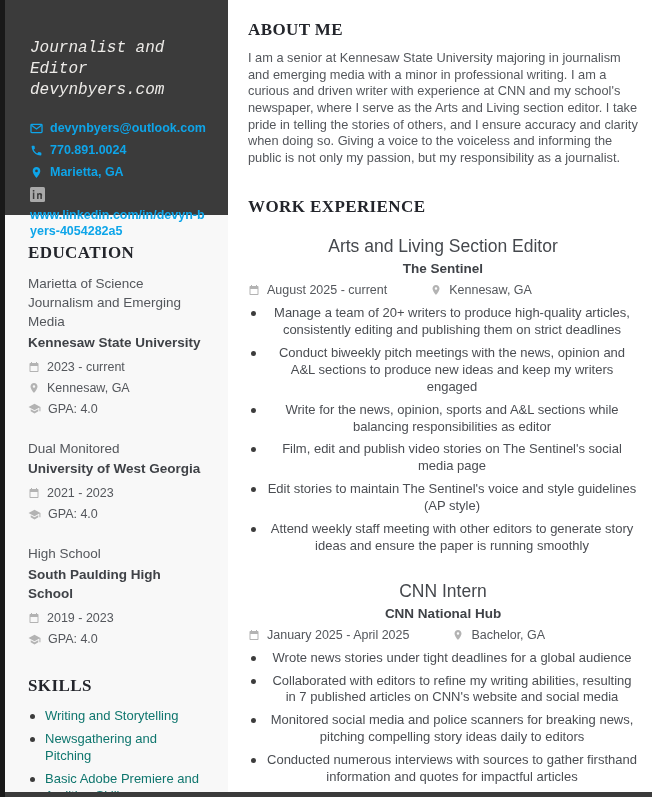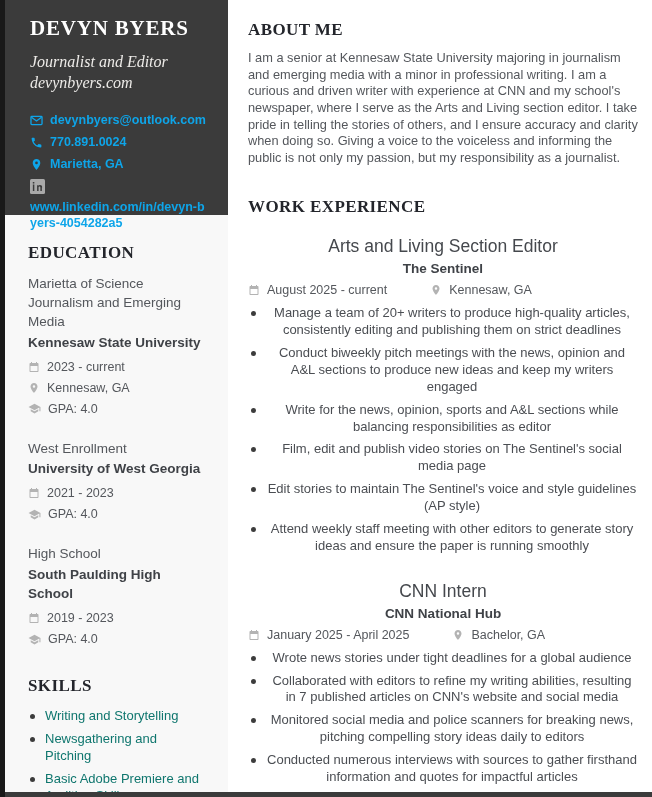--- a/index.html
+++ b/index.html
@@ -4,21 +4,21 @@
 <style>
   * { margin:0; padding:0; box-sizing:border-box; }
   html,body { width:652px; height:797px; background:#fff; font-family:"Liberation Sans", sans-serif; }
   .page { position:relative; width:652px; height:797px; background:#fff; overflow:hidden; }
   .edge-left { position:absolute; left:0; top:0; width:5px; height:797px; background:#191919; z-index:5; }
   .edge-bottom { position:absolute; left:0; bottom:0; width:652px; height:5px; background:#3b3b3b; z-index:4; }
 
   .sidebar { position:absolute; left:0; top:0; width:228px; height:797px; background:#f8f8f8; }
   .sidebar-header { background:#3b3b3b; height:215px; padding:16px 22px 0 30px; }
   .profile-name { font-family:"Liberation Serif", serif; font-weight:bold; font-size:21px; letter-spacing:.8px; color:#ffffff; }
-  .profile-sub { margin-top:10px; font-family:Liberation Serif, serif; font-style:italic; font-size:16px; line-height:1.32; color:#edebe8; }
+  .profile-sub { margin-top:22px; font-family:Liberation Mono, monospace; font-style:italic; font-size:16px; line-height:1.32; color:#edebe8; }
   .contacts { margin-top:20px; color:#0ea5e9; }
   .contact-item { display:flex; align-items:center; gap:7px; font-size:12.5px; font-weight:bold; margin-bottom:7px; line-height:1.2; }
   .contact-item svg { flex:0 0 auto; }
   .contact-linkedin { display:block; font-size:12.5px; font-weight:bold; }
   .contact-linkedin .url { display:block; margin-top:3px; word-break:break-all; line-height:1.25; }
 
   .sidebar-body { padding:28px 22px 0 28px; }
   .side-heading { font-family:"Liberation Serif", serif; font-weight:bold; font-size:17px; letter-spacing:.4px; color:#23252b; margin-bottom:12px; }
   .edu-entry { margin-bottom:24px; }
   .edu-degree { font-size:13.5px; color:#54575c; line-height:1.4; }
@@ -51,21 +51,20 @@
 </style>
 </head>
 <body>
 
 <div class="page">
   <div class="edge-left"></div>
   <div class="edge-bottom"></div>
 
   <aside class="sidebar">
     <div class="sidebar-header">
-      <div class="profile-name">DEVYN BYERS</div>
       <div class="profile-sub">
         <div>Journalist and Editor</div>
         <div>devynbyers.com</div>
       </div>
       <div class="contacts">
         <div class="contact-item">
           <svg class="icon" width="13" height="13" viewBox="0 0 16 16">
               <rect x="1.2" y="3" width="13.6" height="10" rx="1" fill="none" stroke="currentColor" stroke-width="1.6"></rect>
               <path d="M1.8 4l6.2 4.6L14.2 4" fill="none" stroke="currentColor" stroke-width="1.6"></path>
             </svg>
@@ -115,21 +114,21 @@
           </div>
           <div class="meta-row">
             <svg class="icon" width="13" height="13" viewBox="0 0 24 24">
                 <path fill="currentColor" d="M5 13.18v4L12 21l7-3.82v-4L12 17l-7-3.82zM12 3 1 9l11 6 9-4.91V17h2V9L12 3z"></path>
               </svg>
             <span>GPA: 4.0</span>
           </div>
         </div>
 
         <div class="edu-entry">
-          <div class="edu-degree">West Enrollment</div>
+          <div class="edu-degree">Dual Monitored</div>
           <div class="edu-school">University of West Georgia</div>
           <div class="meta-row">
             <svg class="icon" width="12" height="12" viewBox="0 0 24 24">
                 <path fill="currentColor" d="M19 4h-1V2h-2v2H8V2H6v2H5c-1.1 0-2 .9-2 2v14c0 1.1.9 2 2 2h14c1.1 0 2-.9 2-2V6c0-1.1-.9-2-2-2zm0 16H5V10h14v10z"></path>
               </svg>
             <span>2021 - 2023</span>
           </div>
           <div class="meta-row">
             <svg class="icon" width="13" height="13" viewBox="0 0 24 24">
                 <path fill="currentColor" d="M5 13.18v4L12 21l7-3.82v-4L12 17l-7-3.82zM12 3 1 9l11 6 9-4.91V17h2V9L12 3z"></path>

